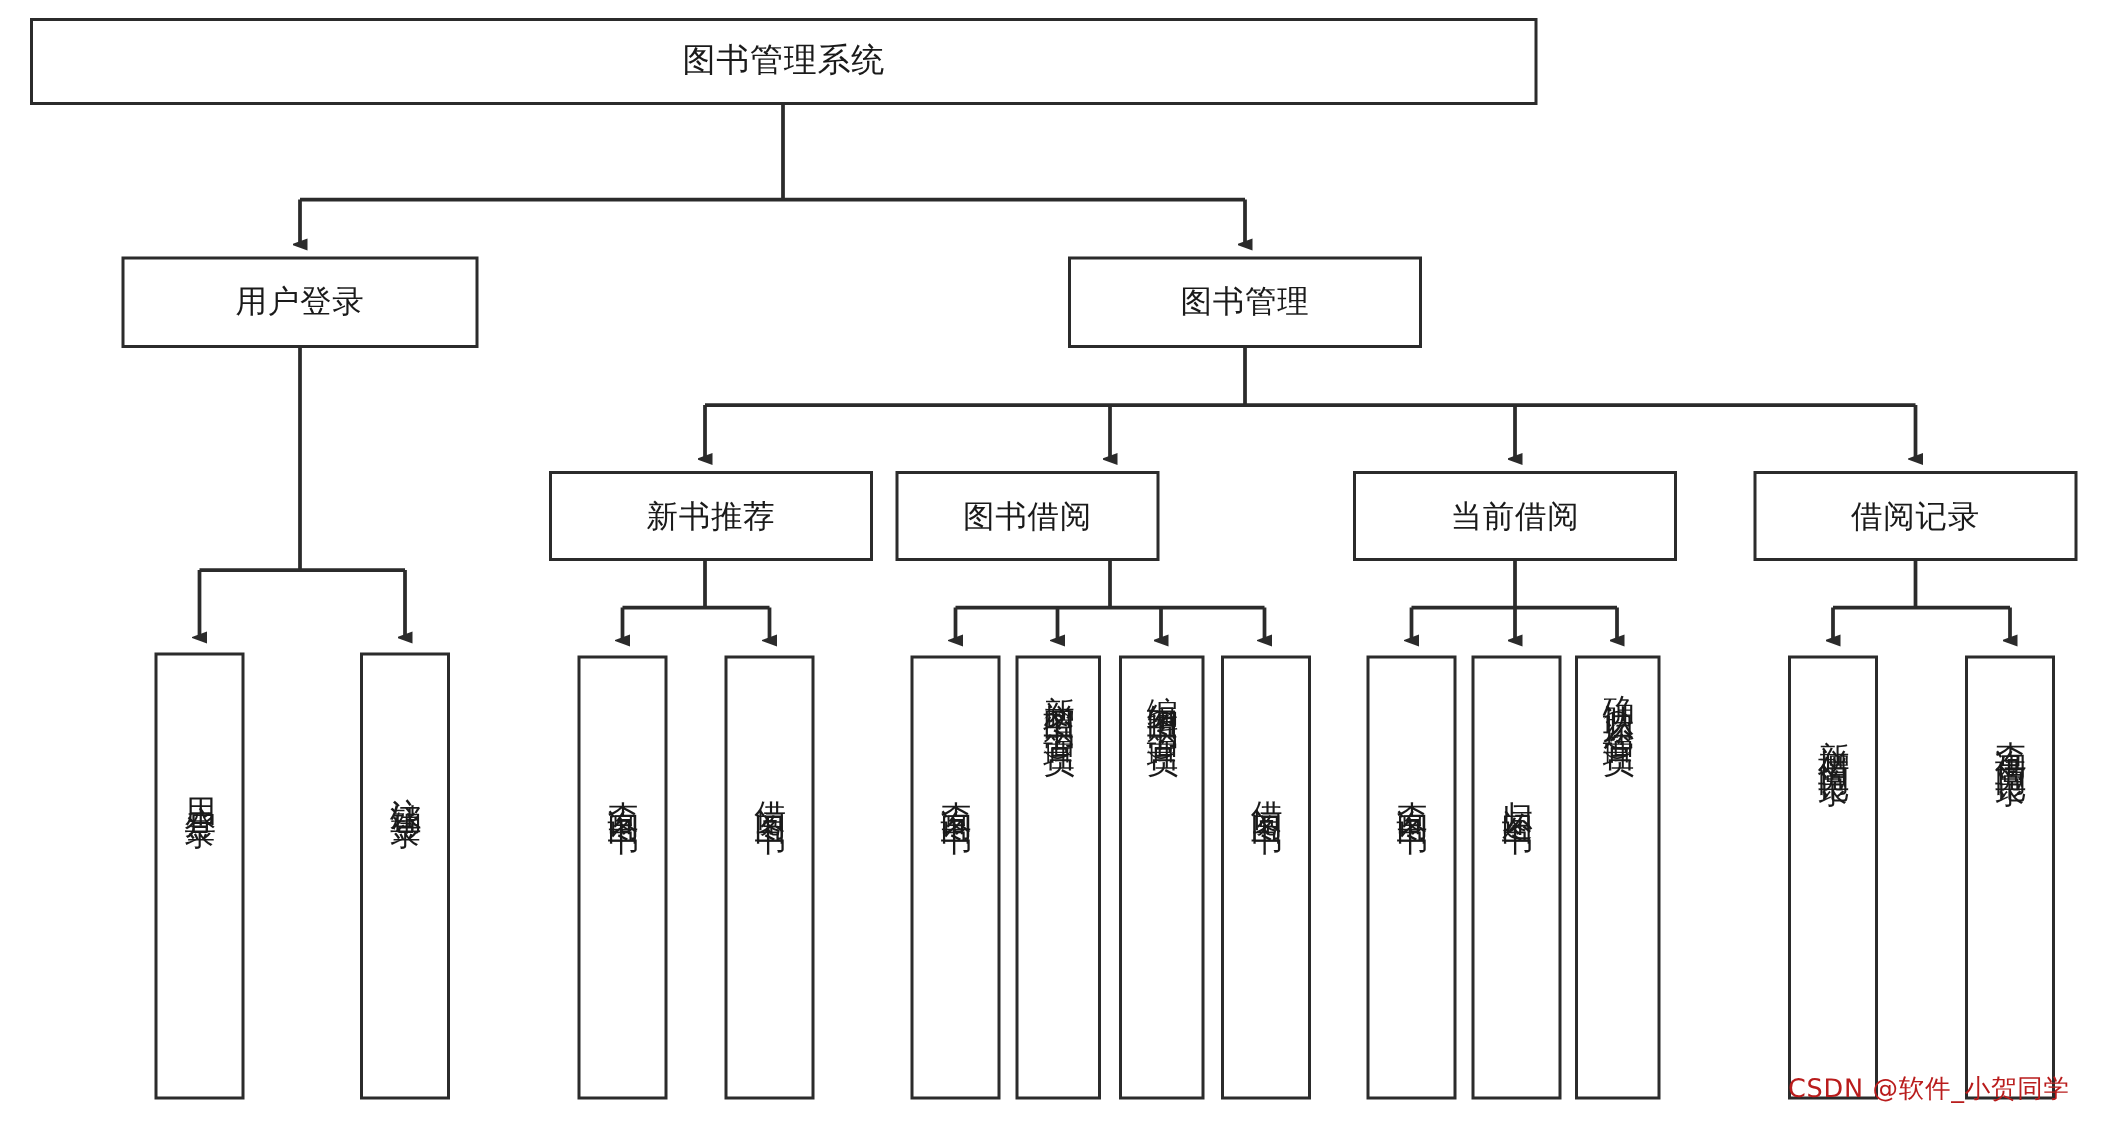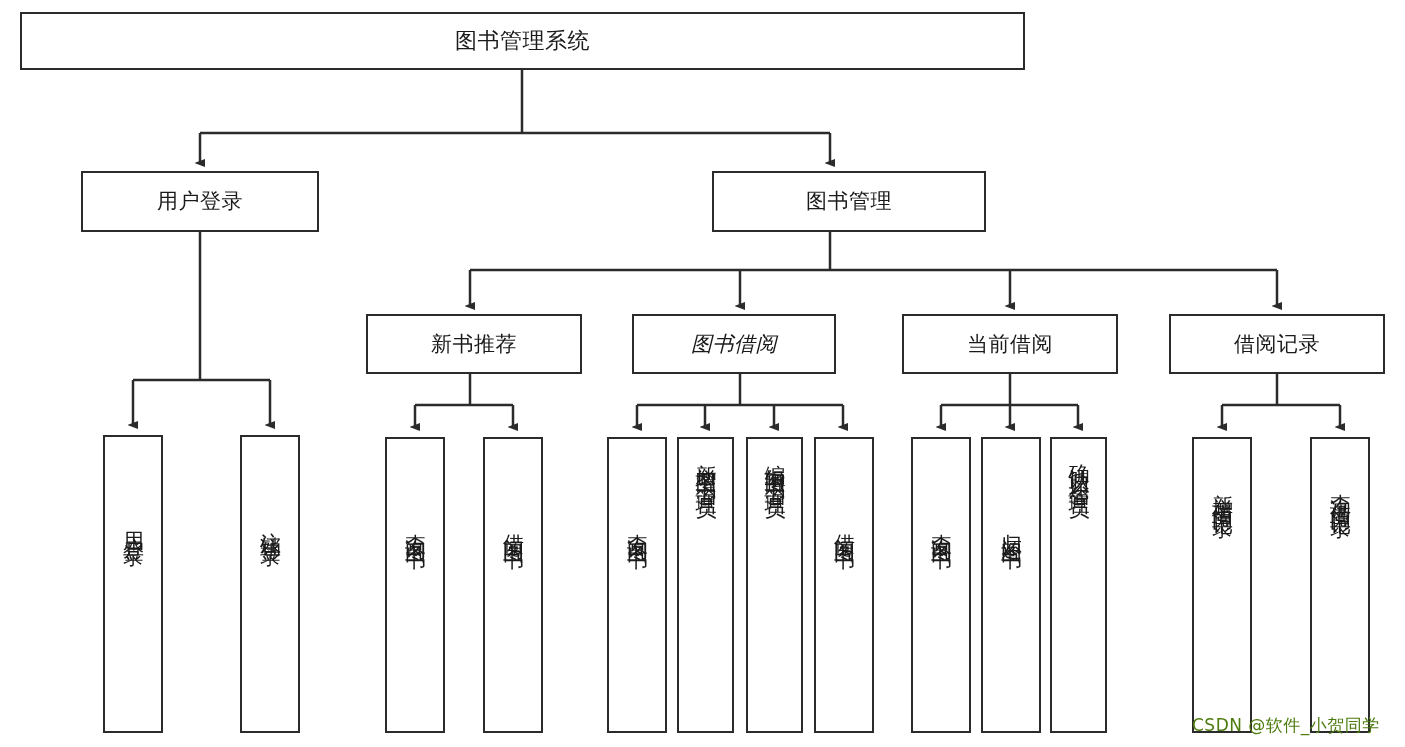--- a/index.html
+++ b/index.html
@@ -60,21 +60,21 @@
   .v-node .node-label {
     writing-mode: vertical-rl;
     text-orientation: upright;
     font-size: 21px;
     line-height: 1.0;
     letter-spacing: 5px;
     white-space: nowrap;
   }
   .watermark {
     position: absolute;
-    color: #4d7c0f;
+    color: #b91c1c;
     font-size: 17px;
     letter-spacing: 0.5px;
     z-index: 5;
     white-space: nowrap;
   }
 </style>
 </head>
 <body>
 
 <div id="canvas">
@@ -130,28 +130,28 @@
     </g>
   </svg>
 
   <div class="node h-node root" style="left:20px; top:12px; width:1005px; height:58px;">
     <span class="node-label">图书管理系统</span>
   </div>
 
   <div class="node h-node" style="left:81px; top:171px; width:238px; height:61px;">
     <span class="node-label">用户登录</span>
   </div>
-  <div class="node h-node" style="left:712px; top:171px; width:274px; height:61px;">
+  <div class="node h-node" style="left:712px; top:171px; width:236px; height:61px;">
     <span class="node-label">图书管理</span>
   </div>
 
   <div class="node h-node" style="left:366px; top:314px; width:216px; height:60px;">
     <span class="node-label">新书推荐</span>
   </div>
-  <div class="node h-node" style="left:632px; top:314px; width:204px; height:60px;font-style:italic;">
+  <div class="node h-node" style="left:597px; top:314px; width:176px; height:60px;">
     <span class="node-label">图书借阅</span>
   </div>
   <div class="node h-node" style="left:1169px; top:314px; width:216px; height:60px;">
     <span class="node-label">借阅记录</span>
   </div>
   <div class="node h-node" style="left:902px; top:314px; width:216px; height:60px;">
     <span class="node-label">当前借阅</span>
   </div>
 
   <div class="node v-node" style="left:103px; top:435px; width:60px; height:298px; padding-top:78px;">

